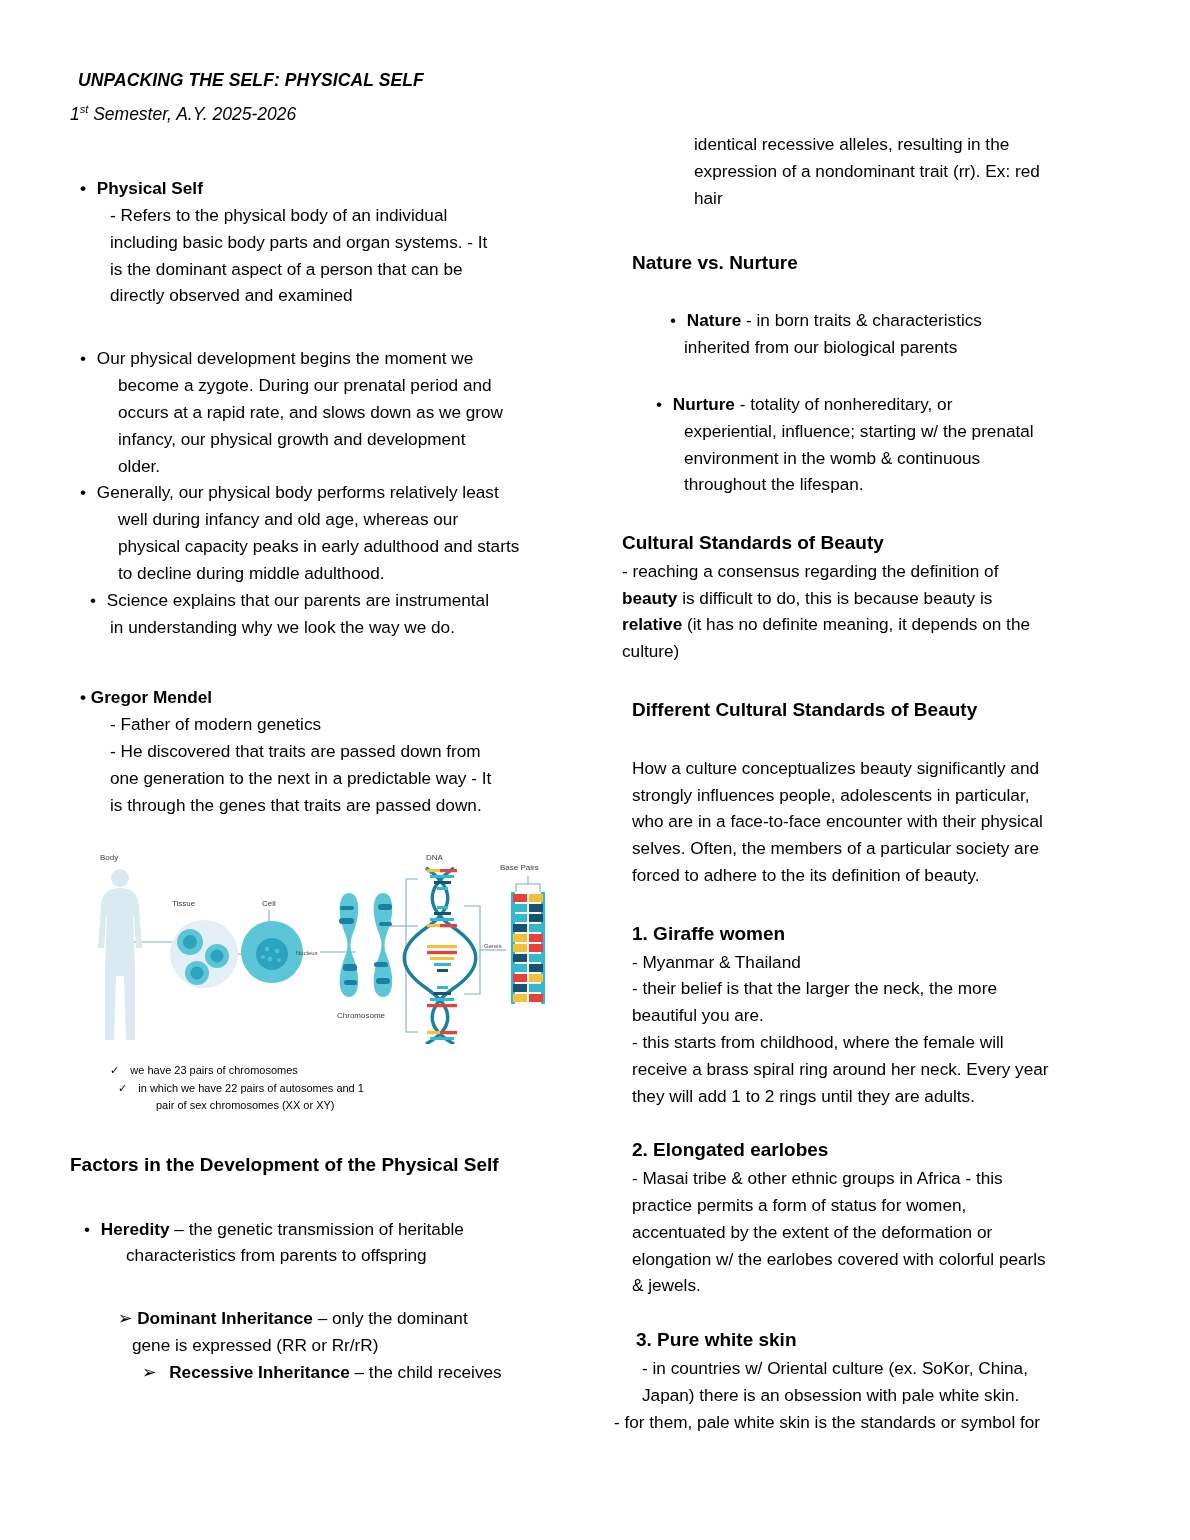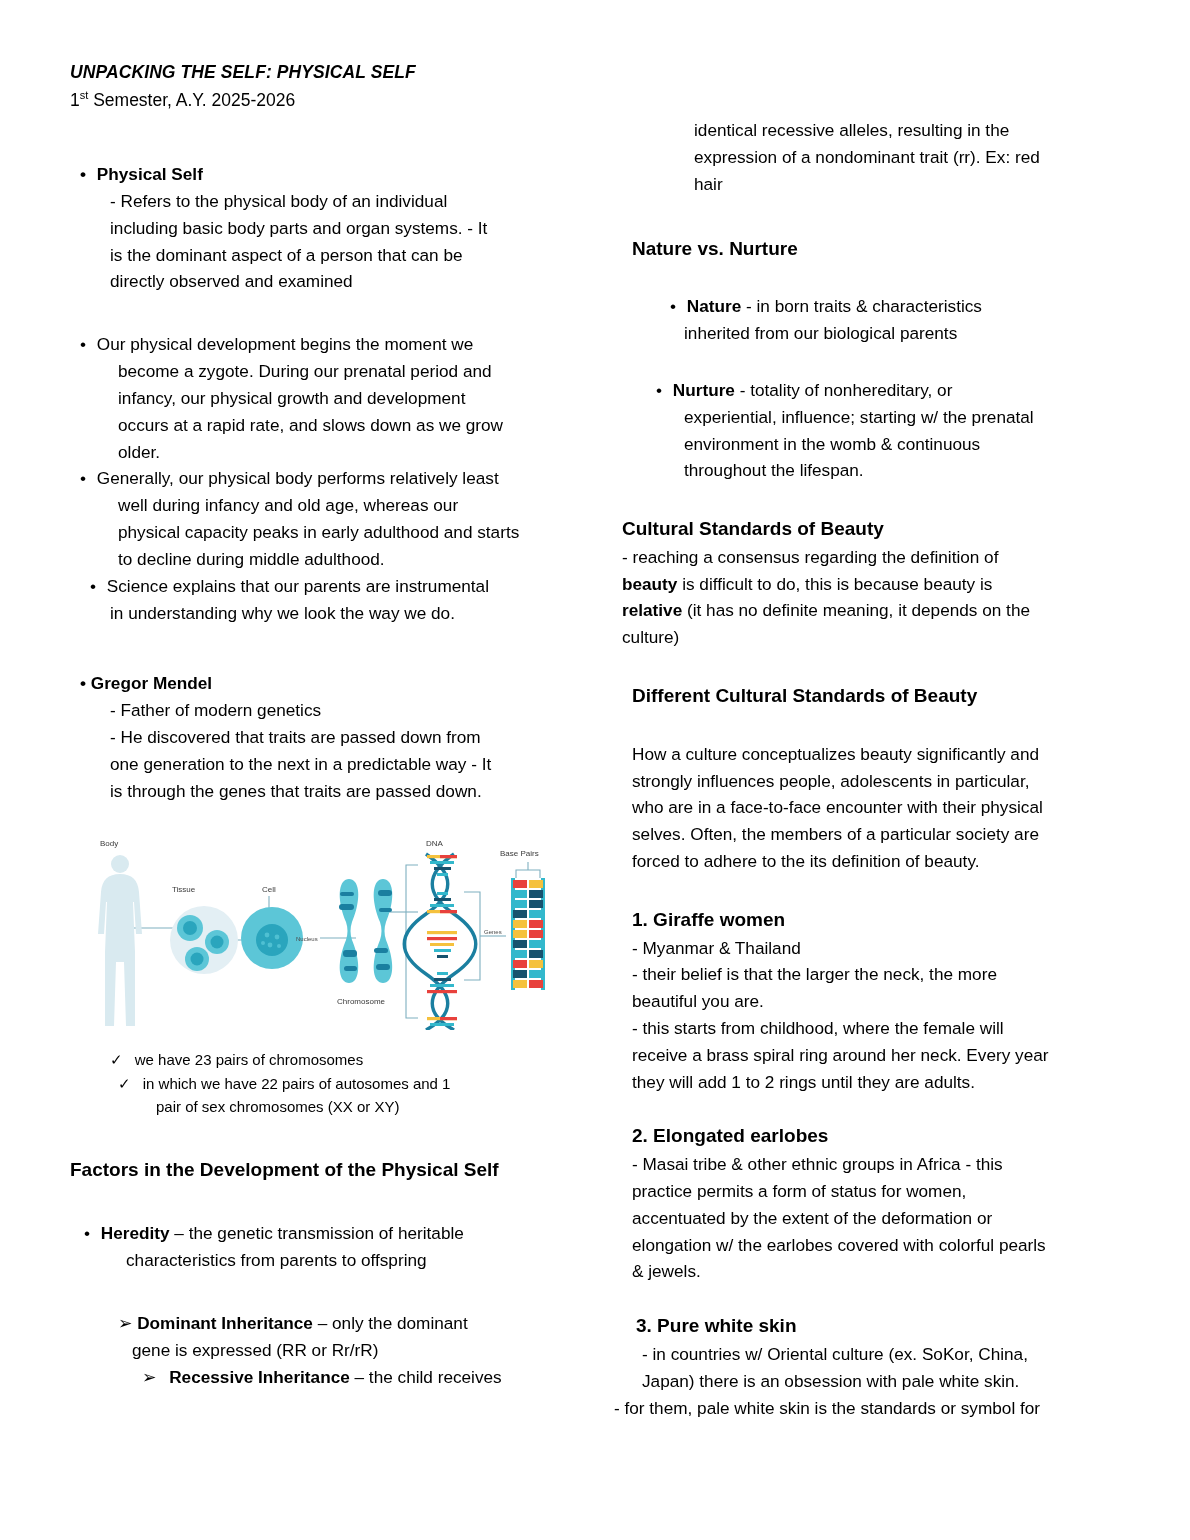--- a/index.html
+++ b/index.html
@@ -32,23 +32,24 @@
   .col-left { width: 510px; flex: 0 0 510px; }
   .col-right { width: 512px; flex: 0 0 512px; }
 
   
   .doc-title {
     font-weight: bold;
     font-style: italic;
     font-size: 17.5px;
     letter-spacing: 0.1px;
     line-height: 1.42;
-    margin: 0;
+    margin: 8px;
   }
   .doc-subtitle {
+    font-style: italic;
     font-size: 17.5px;
     line-height: 1.5;
     margin: 2px 0 0 0;
   }
   .doc-subtitle sup { font-size: 11px; vertical-align: super; }
 
   
   .blk { font-size: 17.2px; line-height: 1.56; }
   .b { font-weight: bold; }
   .u { }
@@ -81,21 +82,21 @@
 
   
   .diagram-wrap {
     margin: 26px 0 0 18px;
     width: 470px;
     height: 200px;
     position: relative;
   }
   .diagram-wrap svg { display: block; }
 
-  .chk { font-size: 15px; }
+  .chk { font-size: 11px; }
 </style>
 </head>
 <body>
 
 <div class="page">
 
   <div style="margin-bottom:4px;">
     <div class="doc-title">UNPACKING THE SELF: PHYSICAL SELF</div>
     <div class="doc-subtitle"><span>1</span><sup>st</sup><span> Semester, A.Y. 2025-2026</span></div>
   </div>
@@ -121,22 +122,22 @@
 
       <div class="sp-36"></div>
 
       <div class="blk">
         <div class="ind-10">
           <span>•</span>
           <span style="margin-left:6px;">Our physical development begins the moment we</span>
         </div>
         <div class="ind-48">
           <span class="bullet-line">become a zygote. During our prenatal period and</span>
+          <span class="bullet-line">occurs at a rapid rate, and slows down as we grow</span>
           <span class="bullet-line">infancy, our physical growth and development</span>
-          <span class="bullet-line">occurs at a rapid rate, and slows down as we grow</span>
           <span class="bullet-line">older.</span>
         </div>
       </div>
 
       <div class="blk">
         <div class="ind-10">
           <span>•</span>
           <span style="margin-left:6px;">Generally, our physical body performs relatively  least</span>
         </div>
         <div class="ind-48">

